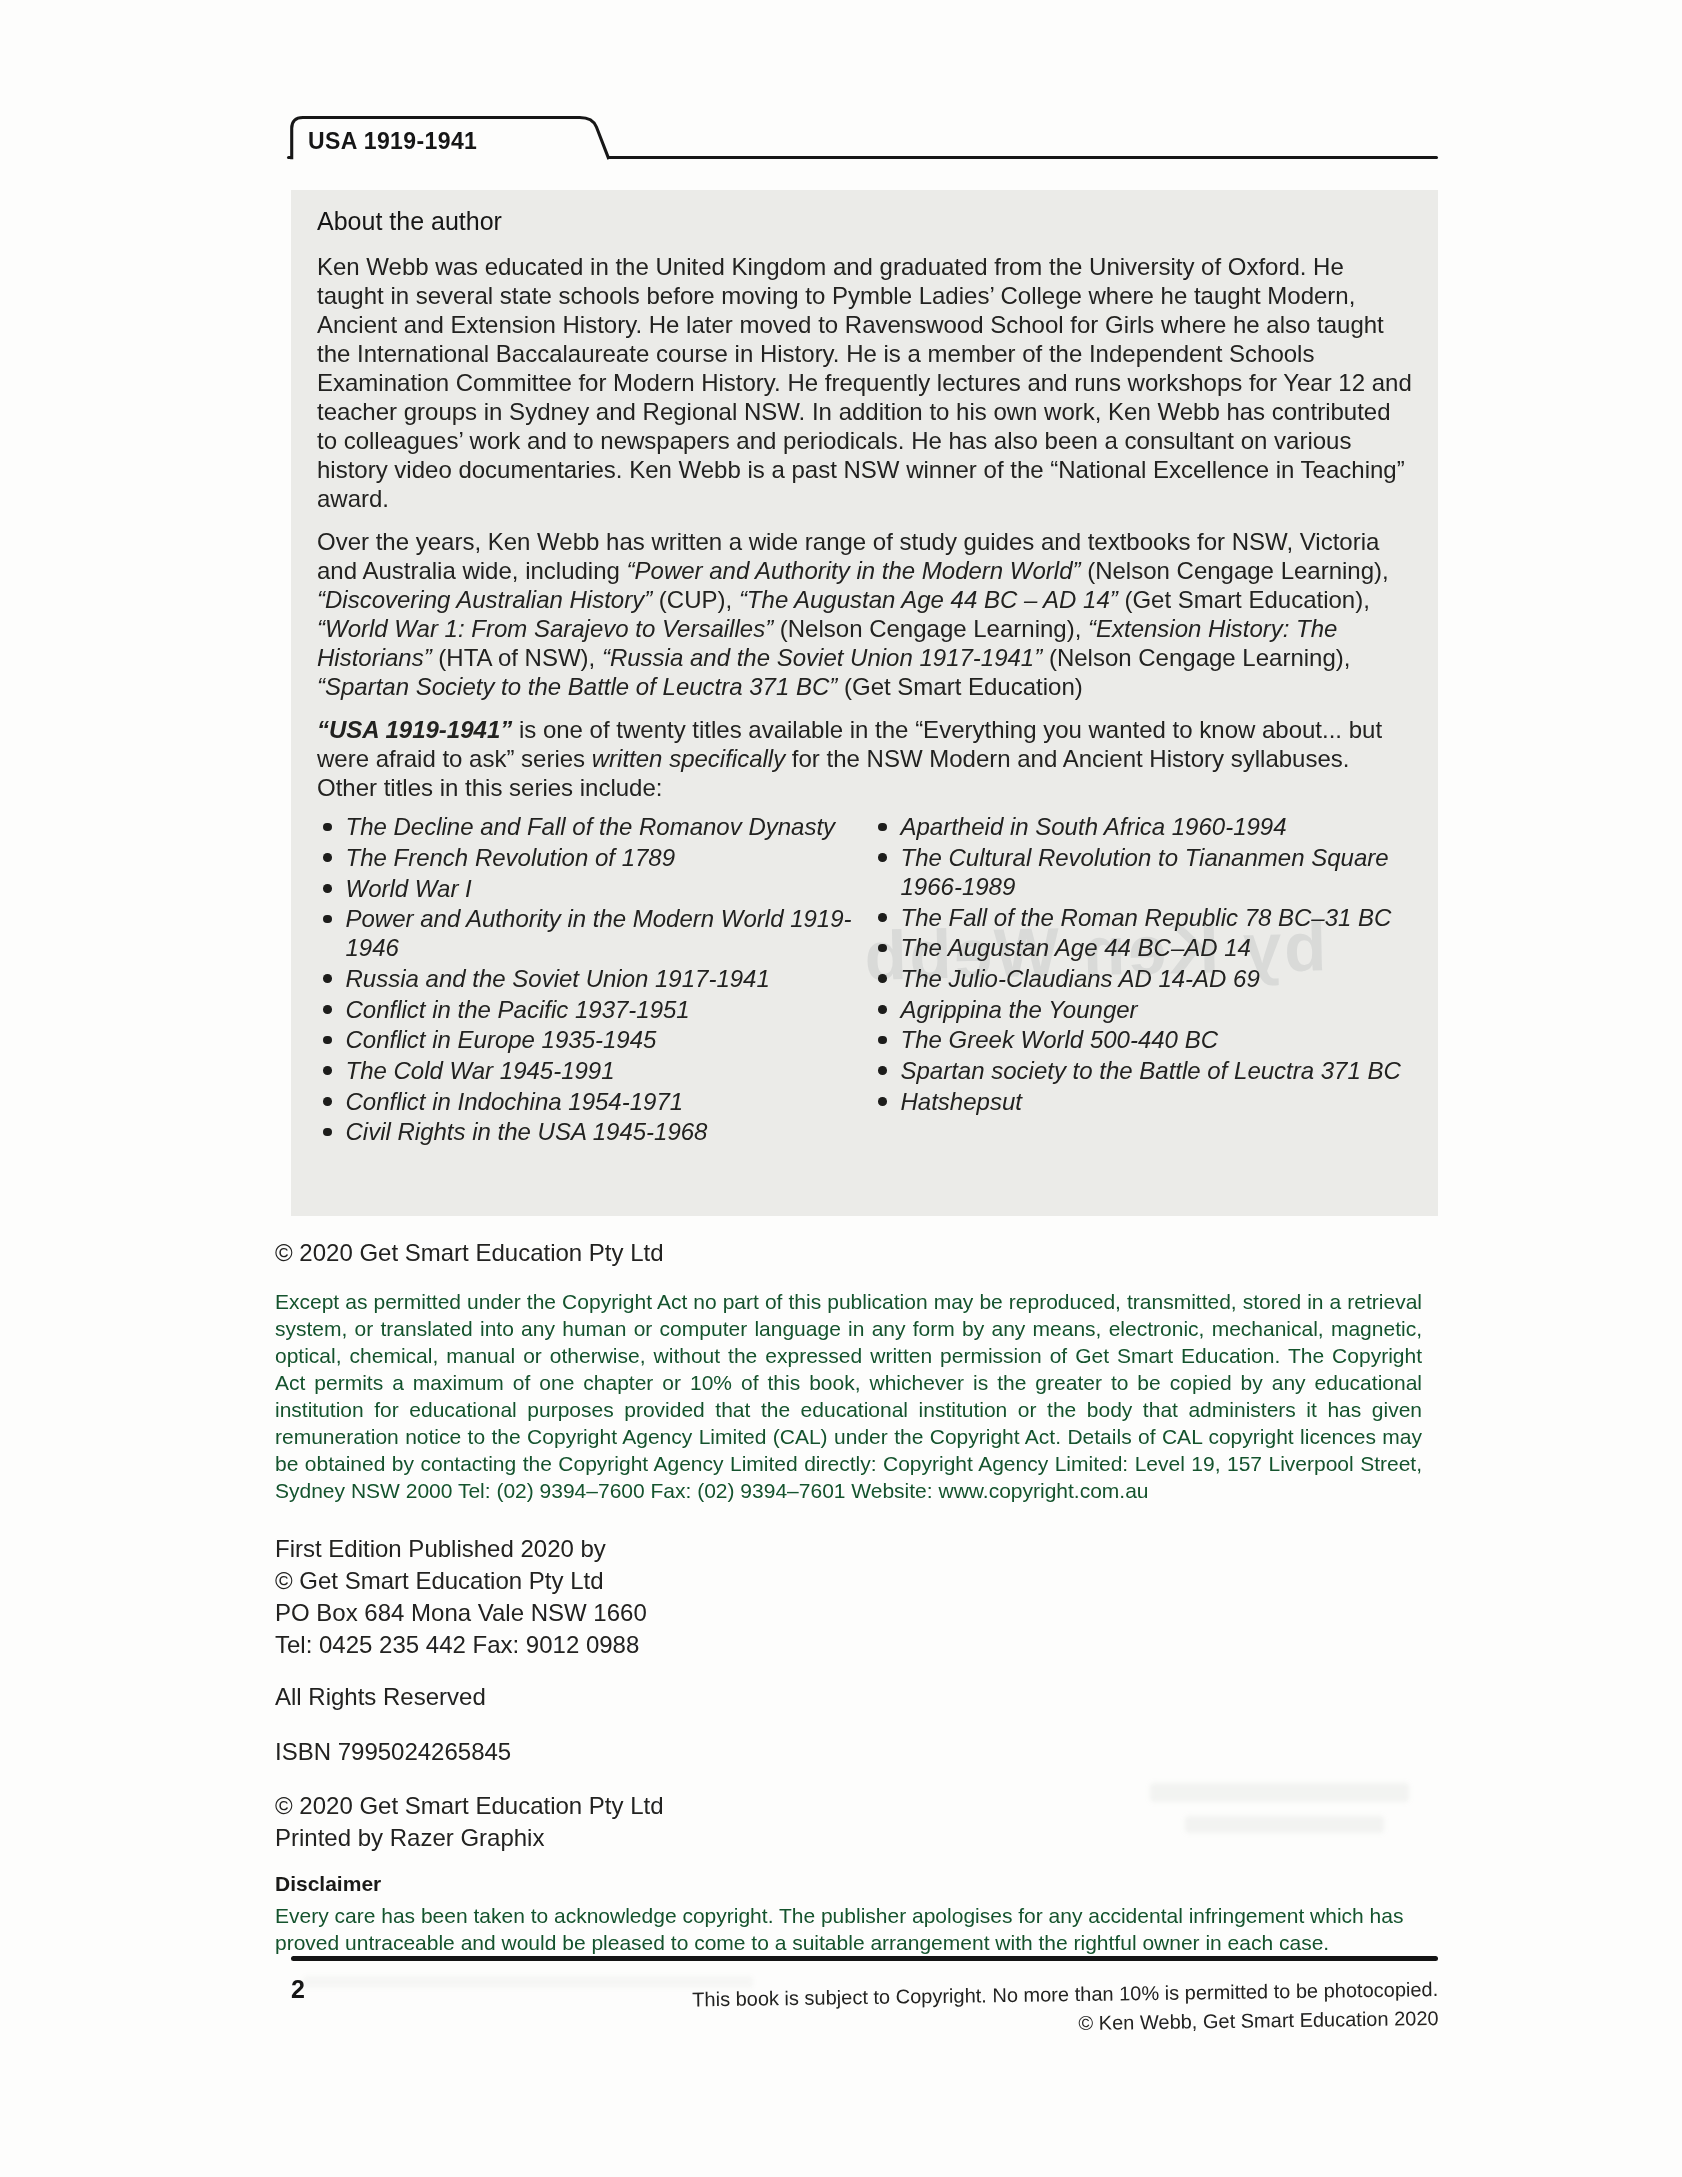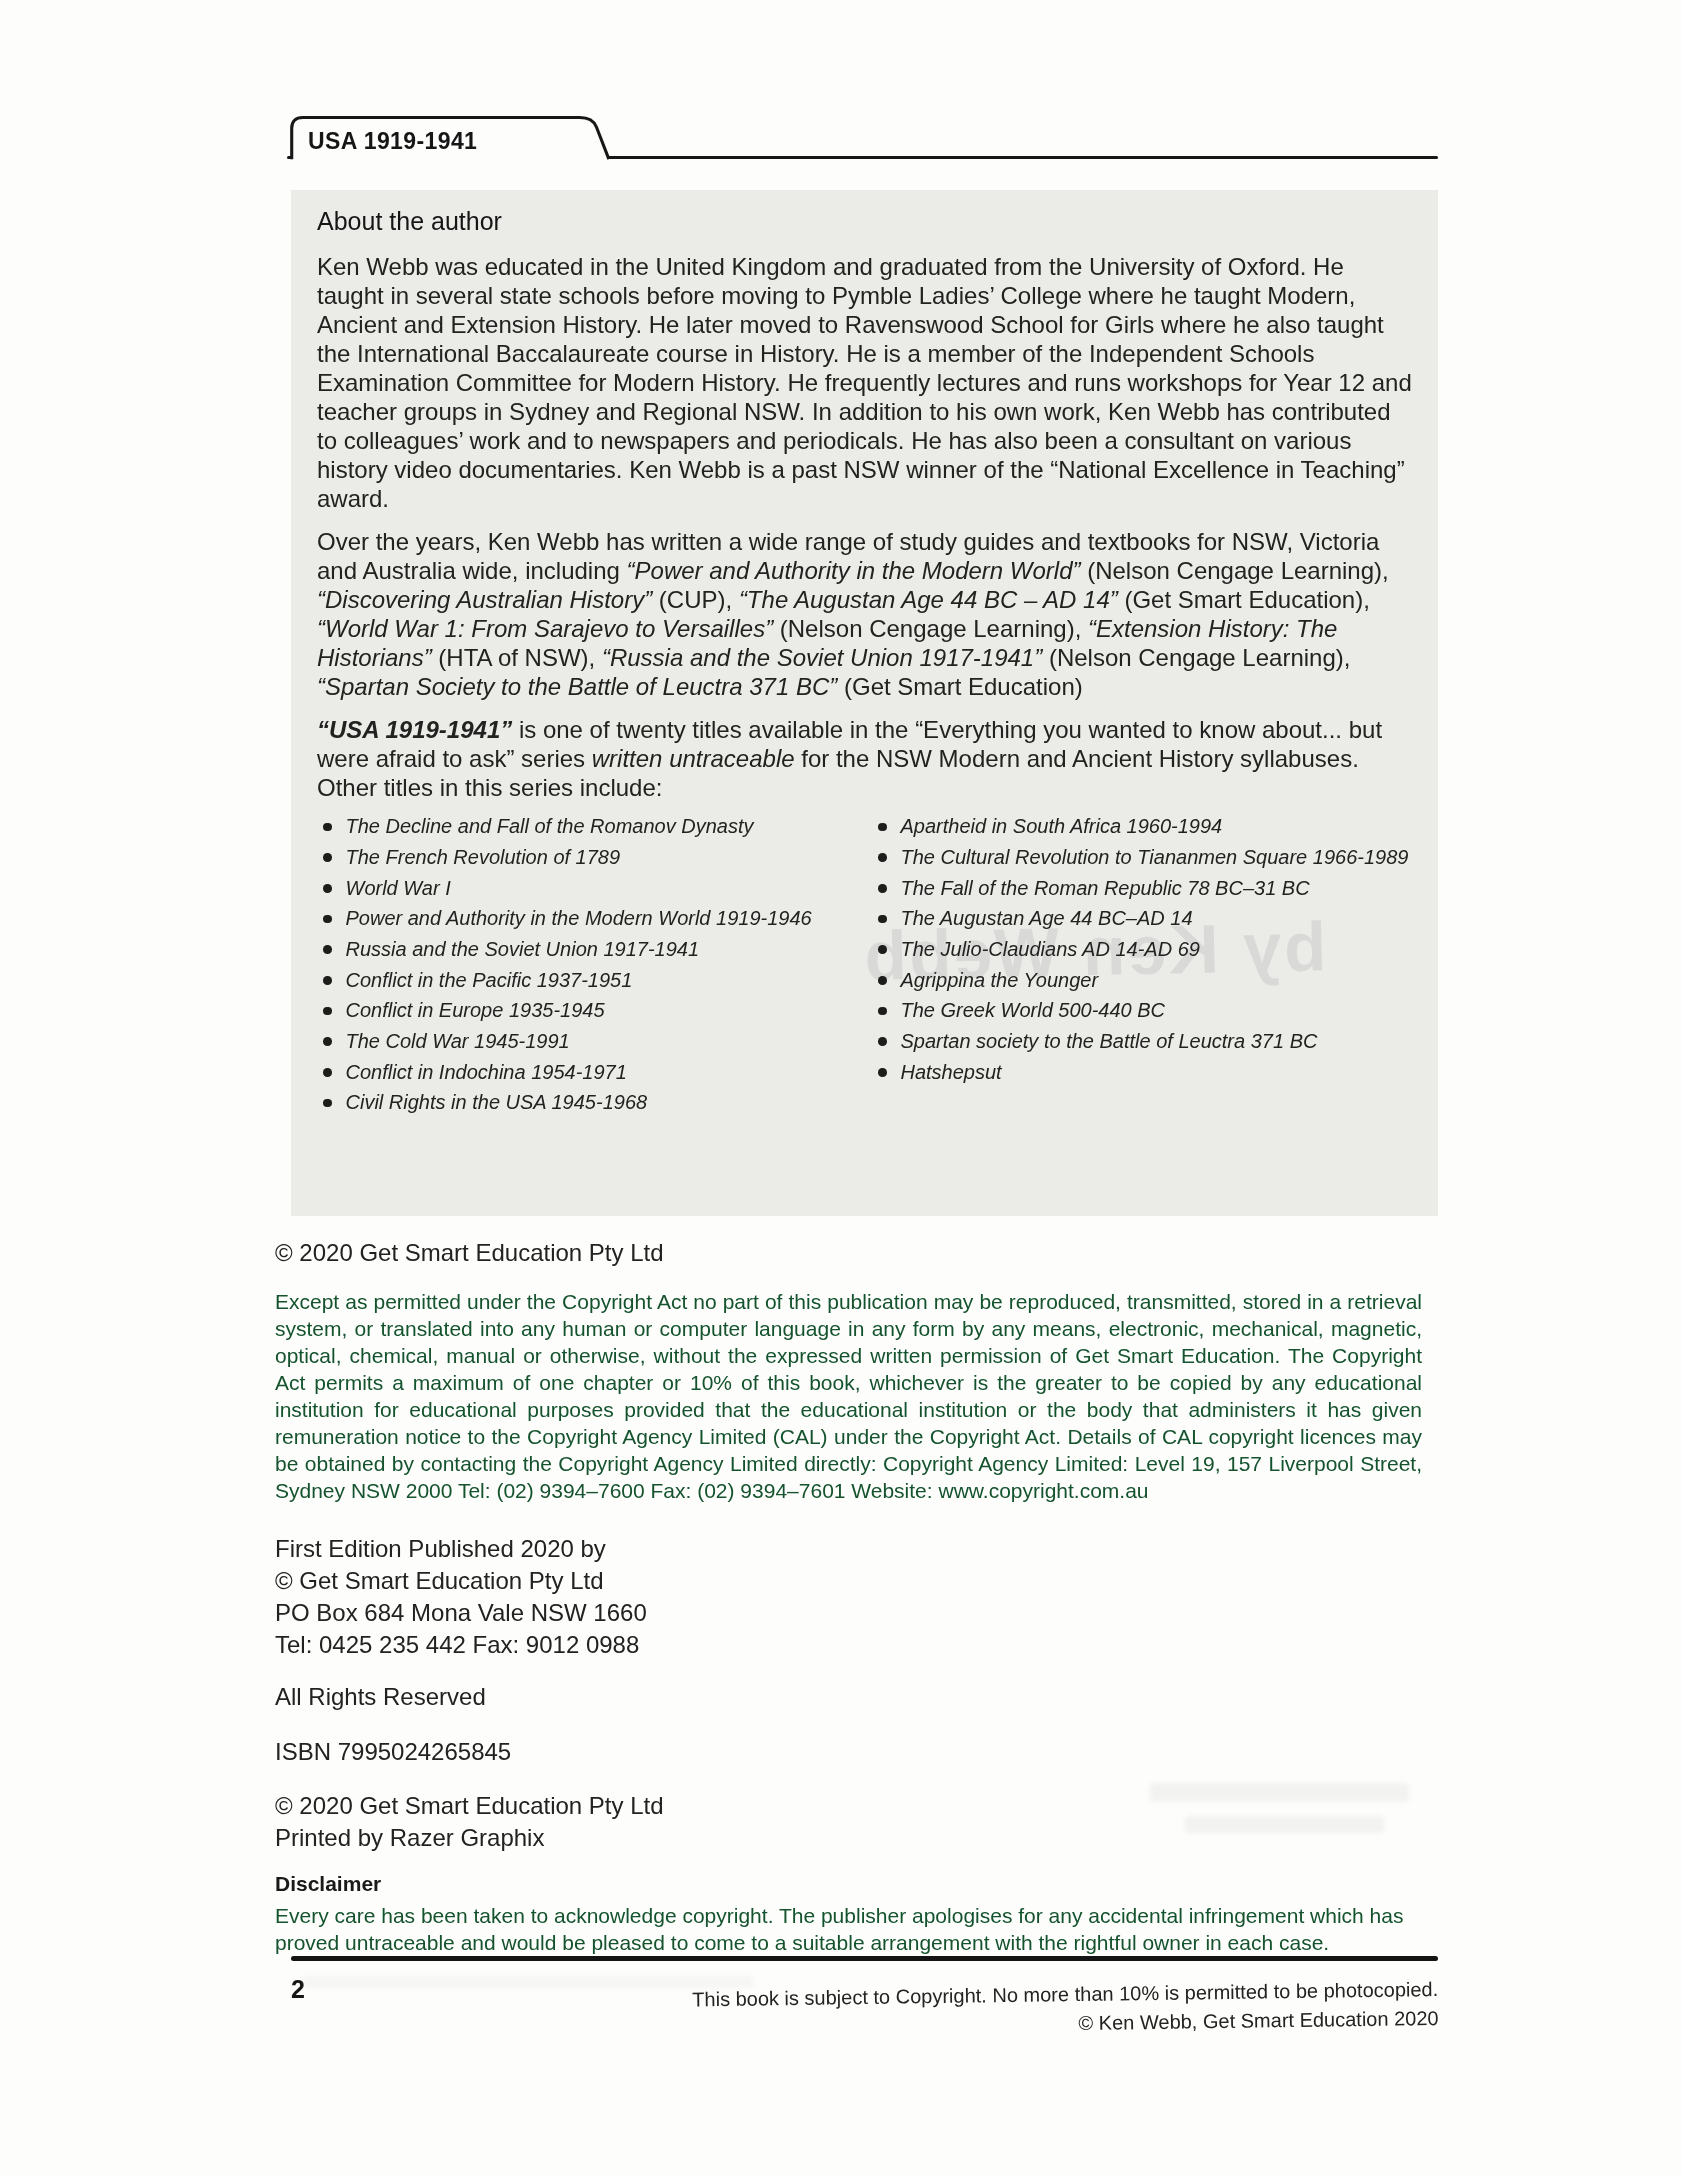--- a/index.html
+++ b/index.html
@@ -36,21 +36,21 @@
   .seg-normal { font-style:normal; }
   .seg-italic { font-style:italic; }
   .seg-bold-italic { font-style:italic; font-weight:bold; }
 
   .series-cols { display:flex; }
   .series-cols ul { list-style:none; }
   .series-cols ul.col-left  { width:555px; flex:0 0 auto; }
   .series-cols ul.col-right { flex:1 1 auto; }
   .series-cols li {
     position:relative; padding-left:28.5px; font-style:italic;
-    font-size:20px; line-height:29px; margin-bottom:1.7px; color:#222220;
+    font-size:24px; line-height:29px; margin-bottom:1.7px; color:#222220;
   }
   .series-cols li::before {
     content:""; position:absolute; left:6px; top:10.4px;
     width:8.6px; height:8.6px; border-radius:50%; background:#1d1d1b;
   }
 
   .ghost-bleed {
     position:absolute; left:571px; top:722px; z-index:1;
     font-size:69px; font-weight:bold; letter-spacing:2.6px;
     color:rgba(125,132,138,0.16);
@@ -100,21 +100,21 @@
       <span class="tab-label">USA 1919-1941</span>
     </div>
   </div>
 
   <section class="about-panel">
     <div class="ghost-bleed">by Ken Webb</div>
     <div class="about-inner">
       <h2 class="about-heading">About the author</h2>
       <p>Ken Webb was educated in the United Kingdom and graduated from the University of Oxford. He taught in several state schools before moving to Pymble Ladies’ College where he taught Modern, Ancient and Extension History. He later moved to Ravenswood School for Girls where he also taught the International Baccalaureate course in History. He is a member of the Independent Schools Examination Committee for Modern History. He frequently lectures and runs workshops for Year 12 and teacher groups in Sydney and Regional NSW. In addition to his own work, Ken Webb has contributed to colleagues’ work and to newspapers and periodicals. He has also been a consultant on various history video documentaries. Ken Webb is a past NSW winner of the “National Excellence in Teaching” award.</p>
       <p><span class="seg-normal">Over the years, Ken Webb has written a wide range of study guides and textbooks for NSW, Victoria and Australia wide, including </span><span class="seg-italic">“Power and Authority in the Modern World”</span><span class="seg-normal"> (Nelson Cengage Learning), </span><span class="seg-italic">“Discovering Australian History”</span><span class="seg-normal"> (CUP), </span><span class="seg-italic">“The Augustan Age 44 BC – AD 14”</span><span class="seg-normal"> (Get Smart Education), </span><span class="seg-italic">“World War 1: From Sarajevo to Versailles”</span><span class="seg-normal"> (Nelson Cengage Learning), </span><span class="seg-italic">“Extension History: The Historians”</span><span class="seg-normal"> (HTA of NSW), </span><span class="seg-italic">“Russia and the Soviet Union 1917-1941”</span><span class="seg-normal"> (Nelson Cengage Learning), </span><span class="seg-italic">“Spartan Society to the Battle of Leuctra 371 BC”</span><span class="seg-normal"> (Get Smart Education)</span></p>
-      <p class="last-para"><span class="seg-bold-italic">“USA 1919-1941”</span><span class="seg-normal"> is one of twenty titles available in the “Everything you wanted to know about... but were afraid to ask” series </span><span class="seg-italic">written untraceable</span><span class="seg-normal"> for the NSW Modern and Ancient History syllabuses. Other titles in this series include:</span></p>
+      <p class="last-para"><span class="seg-bold-italic">“USA 1919-1941”</span><span class="seg-normal"> is one of twenty titles available in the “Everything you wanted to know about... but were afraid to ask” series </span><span class="seg-italic">written specifically</span><span class="seg-normal"> for the NSW Modern and Ancient History syllabuses. Other titles in this series include:</span></p>
       <div class="series-cols">
         <ul class="col-left">
             <li>The Decline and Fall of the Romanov Dynasty</li>
             <li>The French Revolution of 1789</li>
             <li>World War I</li>
             <li>Power and Authority in the Modern World 1919-1946</li>
             <li>Russia and the Soviet Union 1917-1941</li>
             <li>Conflict in the Pacific 1937-1951</li>
             <li>Conflict in Europe 1935-1945</li>
             <li>The Cold War 1945-1991</li>

